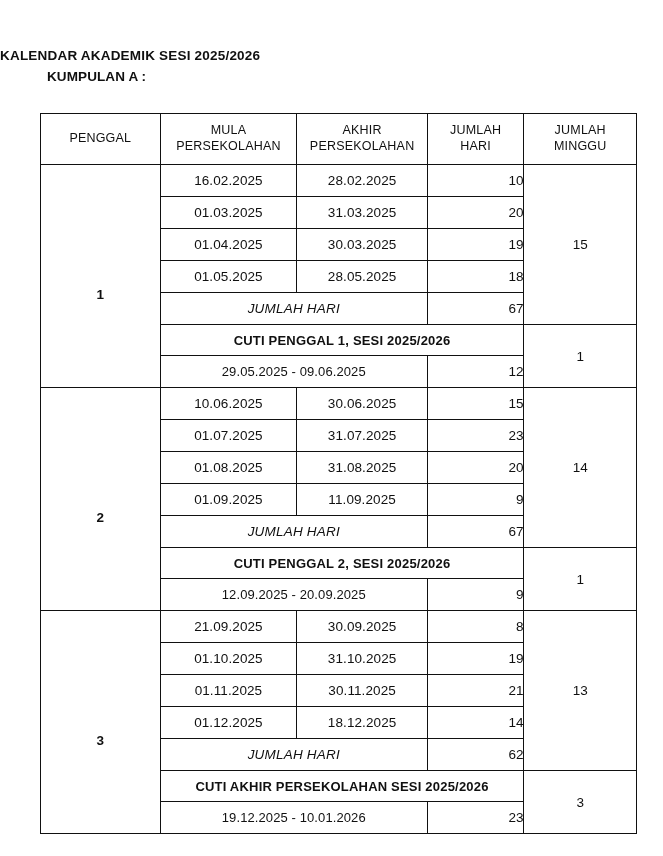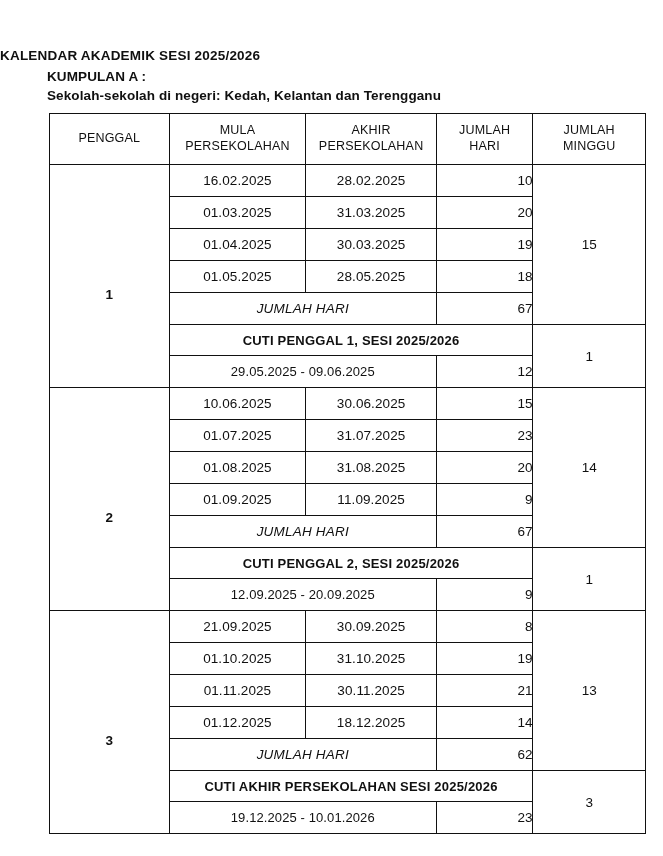--- a/index.html
+++ b/index.html
@@ -52,21 +52,21 @@
     top: 88px;
     font-size: 13.5px;
     font-weight: bold;
     letter-spacing: 0.1px;
     white-space: nowrap;
   }
 
   
   .cal-table {
     position: absolute;
-    left: 49px;
+    left: 40px;
     top: 113px;
     width: 597px;
     border-collapse: collapse;
     table-layout: fixed;
     font-size: 13px;
   }
   .cal-table td, .cal-table th {
     border: 1px solid #111;
     padding: 0;
     text-align: center;
@@ -137,21 +137,20 @@
     letter-spacing: 0.1px;
   }
 </style>
 </head>
 <body>
 
 <div class="page">
 
   <div class="doc-title">KALENDAR AKADEMIK SESI 2025/2026</div>
   <div class="group-line">KUMPULAN A :</div>
-  <div class="group-sub">Sekolah-sekolah di negeri: Kedah, Kelantan dan Terengganu</div>
 
   <table class="cal-table">
     <colgroup>
       <col class="col-penggal">
       <col class="col-mula">
       <col class="col-akhir">
       <col class="col-hari">
       <col class="col-minggu">
     </colgroup>
     <thead>

